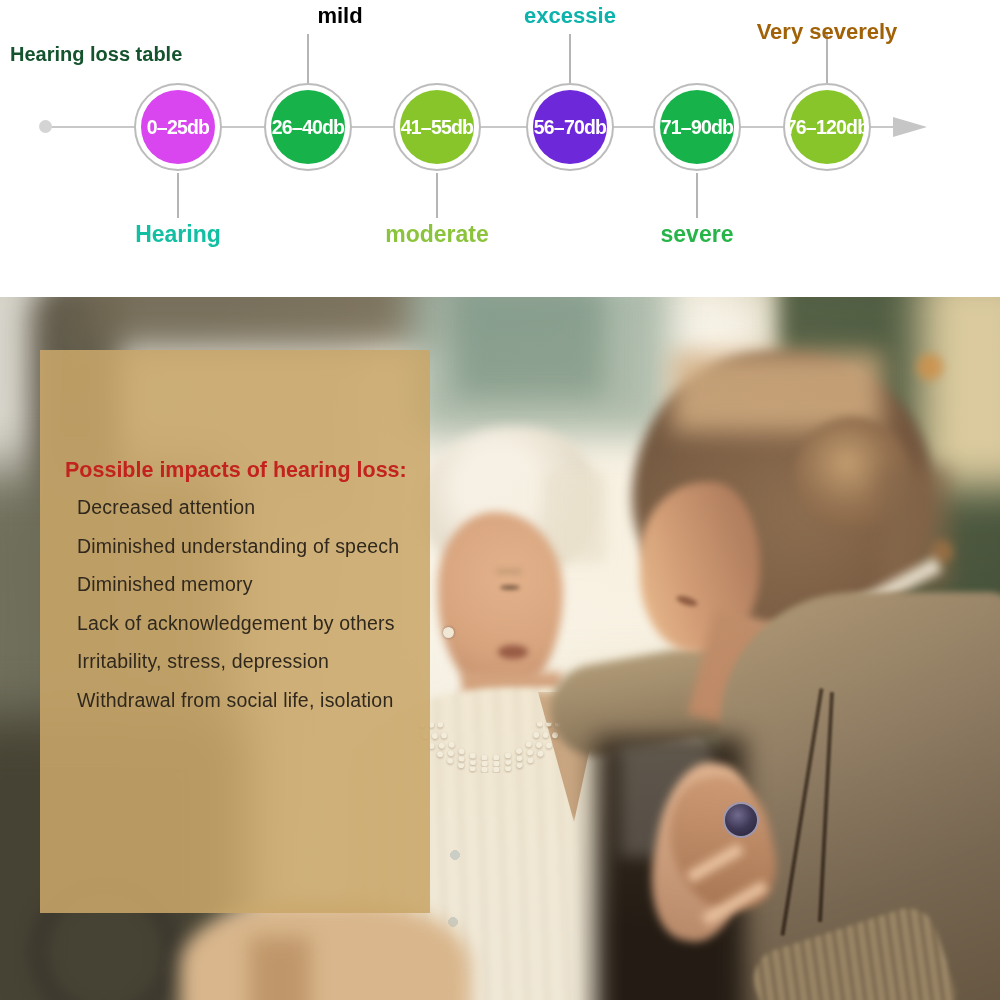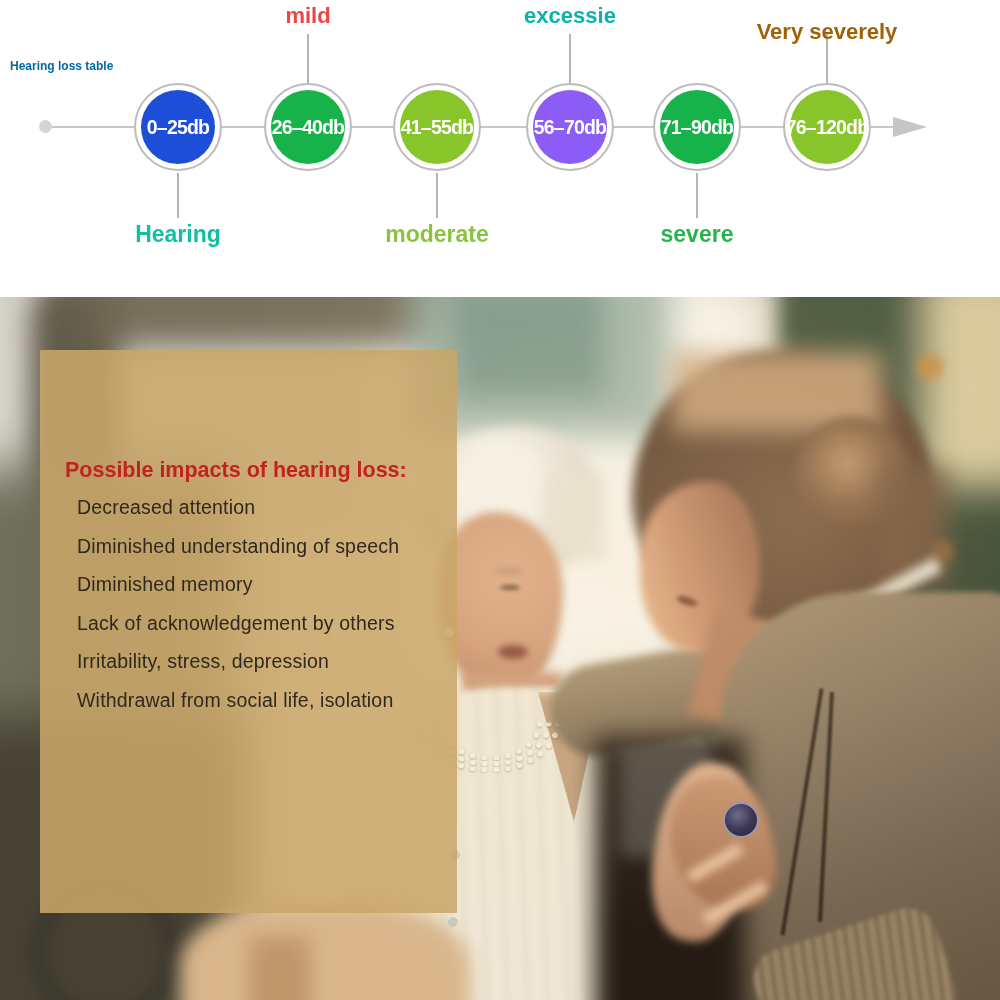--- a/index.html
+++ b/index.html
@@ -1,21 +1,21 @@
 <!DOCTYPE html>
 <html><head>
 <meta charset="utf-8">
 <style>
   html,body{margin:0;padding:0;background:#fff;}
   .canvas{position:relative;width:1000px;height:1000px;background:#fff;overflow:hidden;
           font-family:"Liberation Sans",sans-serif;}
 
   
   .diagram{position:absolute;left:0;top:0;width:1000px;height:297px;background:#fff;}
-  .diagram-title{position:absolute;left:10px;top:59px;font-size:12px;font-weight:bold;color:#0369a1;}
+  .diagram-title{position:absolute;left:10px;top:43px;font-size:20px;font-weight:bold;color:#14532d;}
   .axis-line{position:absolute;left:45px;top:126px;width:848px;height:2px;background:#c8c8c8;}
   .axis-dot{position:absolute;left:39px;top:120px;width:13px;height:13px;border-radius:50%;background:#d4d4d4;}
   .axis-arrow{position:absolute;left:893px;top:117px;width:0;height:0;
               border-left:34px solid #c6c6c6;border-top:10px solid transparent;border-bottom:10px solid transparent;}
   .node{position:absolute;top:0;height:297px;width:0;}
   .node .circle{position:absolute;left:0;top:83px;transform:translateX(-50%);width:88px;height:88px;
                 border-radius:50%;background:#fff;border:2px solid #bcbcbc;box-sizing:border-box;
                 display:flex;align-items:center;justify-content:center;}
   .node .inner{width:74px;height:74px;border-radius:50%;display:flex;align-items:center;justify-content:center;
                color:#fff;font-weight:bold;font-size:19.5px;letter-spacing:-0.8px;white-space:nowrap;}
@@ -132,45 +132,45 @@
   <section class="diagram">
     <div class="diagram-title">Hearing loss table</div>
     <div class="axis-line"></div>
     <div class="axis-dot"></div>
     <div class="axis-arrow"></div>
 
     <div class="node" style="left:178px">
       <div class="stem below"></div>
       <div class="nlabel below" style="color: rgb(18, 191, 162);">Hearing</div>
       <div class="circle">
-        <div class="inner" style="background-color: #1d4ed8;">0–25db</div>
+        <div class="inner" style="background-color: #d946ef;">0–25db</div>
       </div>
     </div>
 
     <div class="node" style="left:308px">
       <div class="stem above"></div>
-      <div class="nlabel above" style="color: #ef4444;">mild</div>
+      <div class="nlabel above" style="color: #000000; margin-left: 32px;">mild</div>
       <div class="circle">
         <div class="inner" style="background-color: rgb(23, 179, 74);">26–40db</div>
       </div>
     </div>
 
     <div class="node" style="left:437px">
       <div class="stem below"></div>
       <div class="nlabel below" style="color: rgb(139, 196, 60);">moderate</div>
       <div class="circle">
         <div class="inner" style="background-color: rgb(135, 197, 43);">41–55db</div>
       </div>
     </div>
 
     <div class="node" style="left:570px">
       <div class="stem above"></div>
       <div class="nlabel above" style="color: rgb(12, 179, 172); text-align: right;">excessie</div>
       <div class="circle">
-        <div class="inner" style="background-color: #8b5cf6;">56–70db</div>
+        <div class="inner" style="background-color: #6d28d9;">56–70db</div>
       </div>
     </div>
 
     <div class="node" style="left:697px">
       <div class="stem below"></div>
       <div class="nlabel below" style="color: rgb(39, 181, 74);">severe</div>
       <div class="circle">
         <div class="inner" style="background-color: rgb(23, 179, 74);">71–90db</div>
       </div>
     </div>
@@ -232,21 +232,21 @@
     <div class="b ph-ehand"></div>
     <div class="b ph-yhand"></div>
     <div class="b ph-fing1"></div>
     <div class="b ph-fing2"></div>
     <div class="b ph-ring"></div>
     <div class="b ph-cuff"></div>
     <div class="b ph-lap"></div>
     <div class="b ph-lapfold"></div>
     <div class="b ph-haze"></div>
 
-    <div class="overlay-box" style="background-color: rgba(201, 166, 104, 0.87); padding-left: 27px;">
+    <div class="overlay-box" style="background-color: rgba(201, 166, 104, 0.87);">
       <h2 class="overlay-title" style="color: rgb(195, 35, 30);">Possible impacts of hearing loss:</h2>
       <ul class="overlay-list">
         <li>Decreased attention</li>
         <li>Diminished understanding of speech</li>
         <li>Diminished memory</li>
         <li>Lack of acknowledgement by others</li>
         <li>Irritability, stress, depression</li>
         <li>Withdrawal from social life, isolation</li>
       </ul>
     </div>

